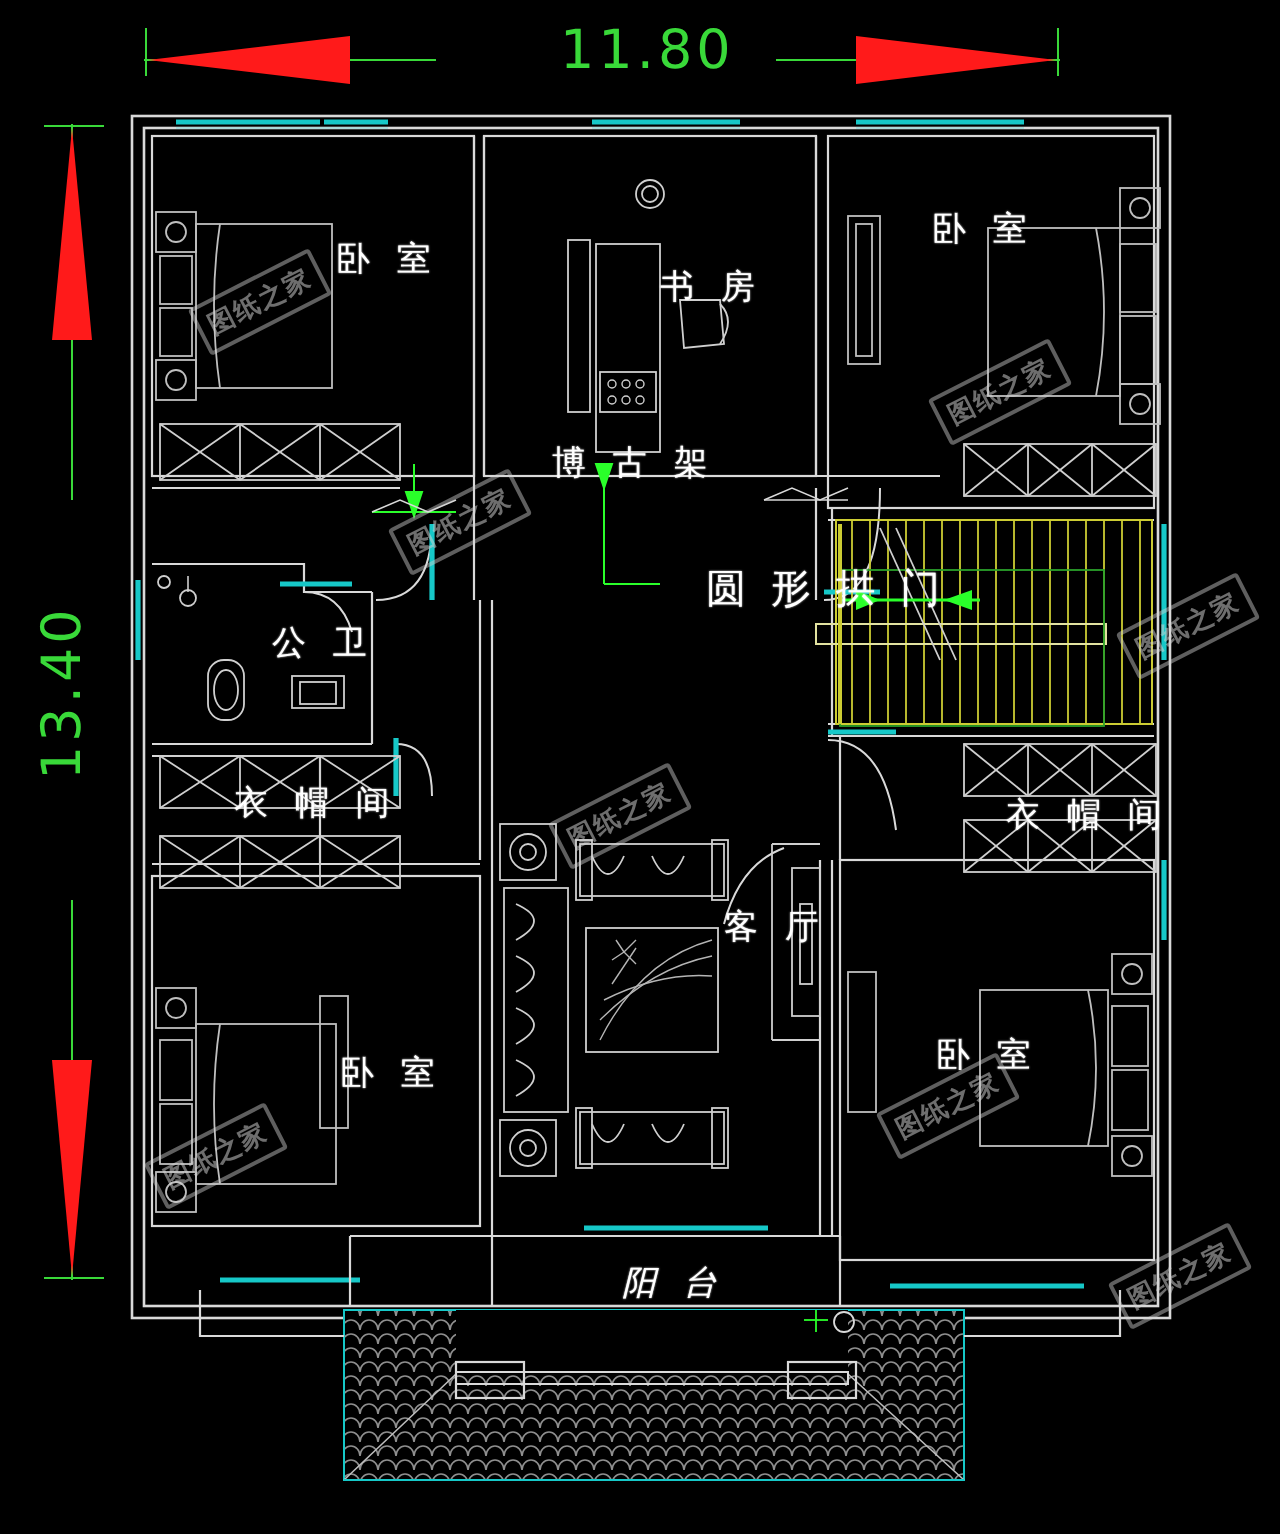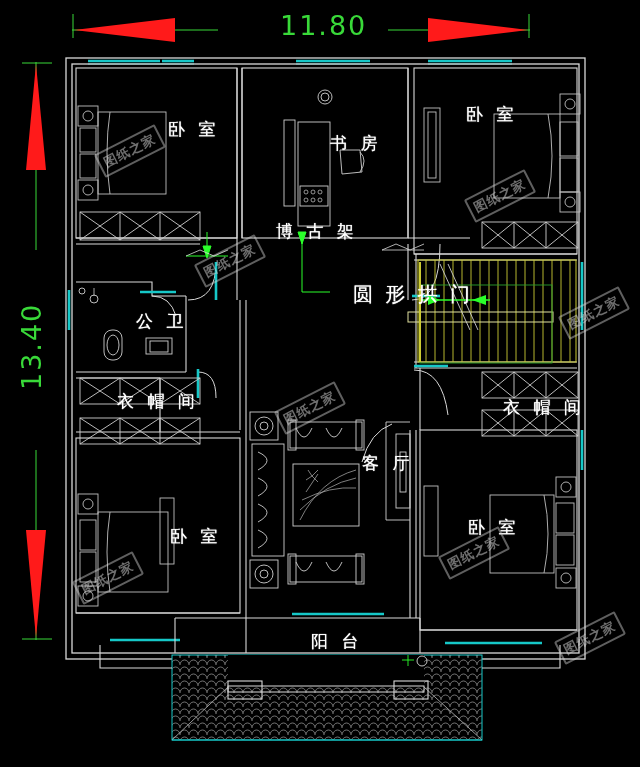--- a/index.html
+++ b/index.html
@@ -451,21 +451,21 @@
       <div class="rmlbl" style="left: 330px; top: 132px; text-align: right;">书&nbsp;房</div>
       <div class="rmlbl" style="left: 466px; top: 103px;">卧&nbsp;室</div>
       <div class="rmlbl" style="left: 276px; top: 220px;">博&nbsp;古&nbsp;架</div>
       <div class="rmlbl sm" style="left: 353px; top: 281px;">圆&nbsp;形&nbsp;拱&nbsp;门</div>
       <div class="rmlbl" style="left: 112px; top: 310px; margin-left: 24px;">公&nbsp;卫</div>
       <div class="rmlbl" style="left: 117px; top: 390px;">衣&nbsp;帽&nbsp;间</div>
       <div class="rmlbl" style="left: 503px; top: 396px;">衣&nbsp;帽&nbsp;间</div>
       <div class="rmlbl" style="left: 362px; top: 452px;">客&nbsp;厅</div>
       <div class="rmlbl" style="left: 170px; top: 525px;">卧&nbsp;室</div>
       <div class="rmlbl" style="left: 468px; top: 516px;">卧&nbsp;室</div>
-      <div class="rmlbl" style="left: 311px; top: 630px;">阳&nbsp;台</div>
+      <div class="rmlbl" style="left: 311px; top: 630px; font-style: italic;">阳&nbsp;台</div>
     </div>
 
   <div id="watermark-layer">
       <div class="wm" style="left: 96px; top: 138px;">图纸之家</div>
       <div class="wm" style="left: 196px; top: 248px;">图纸之家</div>
       <div class="wm" style="left: 466px; top: 183px;">图纸之家</div>
       <div class="wm" style="left: 276px; top: 395px;">图纸之家</div>
       <div class="wm" style="left: 74px; top: 565px;">图纸之家</div>
       <div class="wm" style="left: 440px; top: 540px;">图纸之家</div>
       <div class="wm" style="left: 560px; top: 300px;">图纸之家</div>

